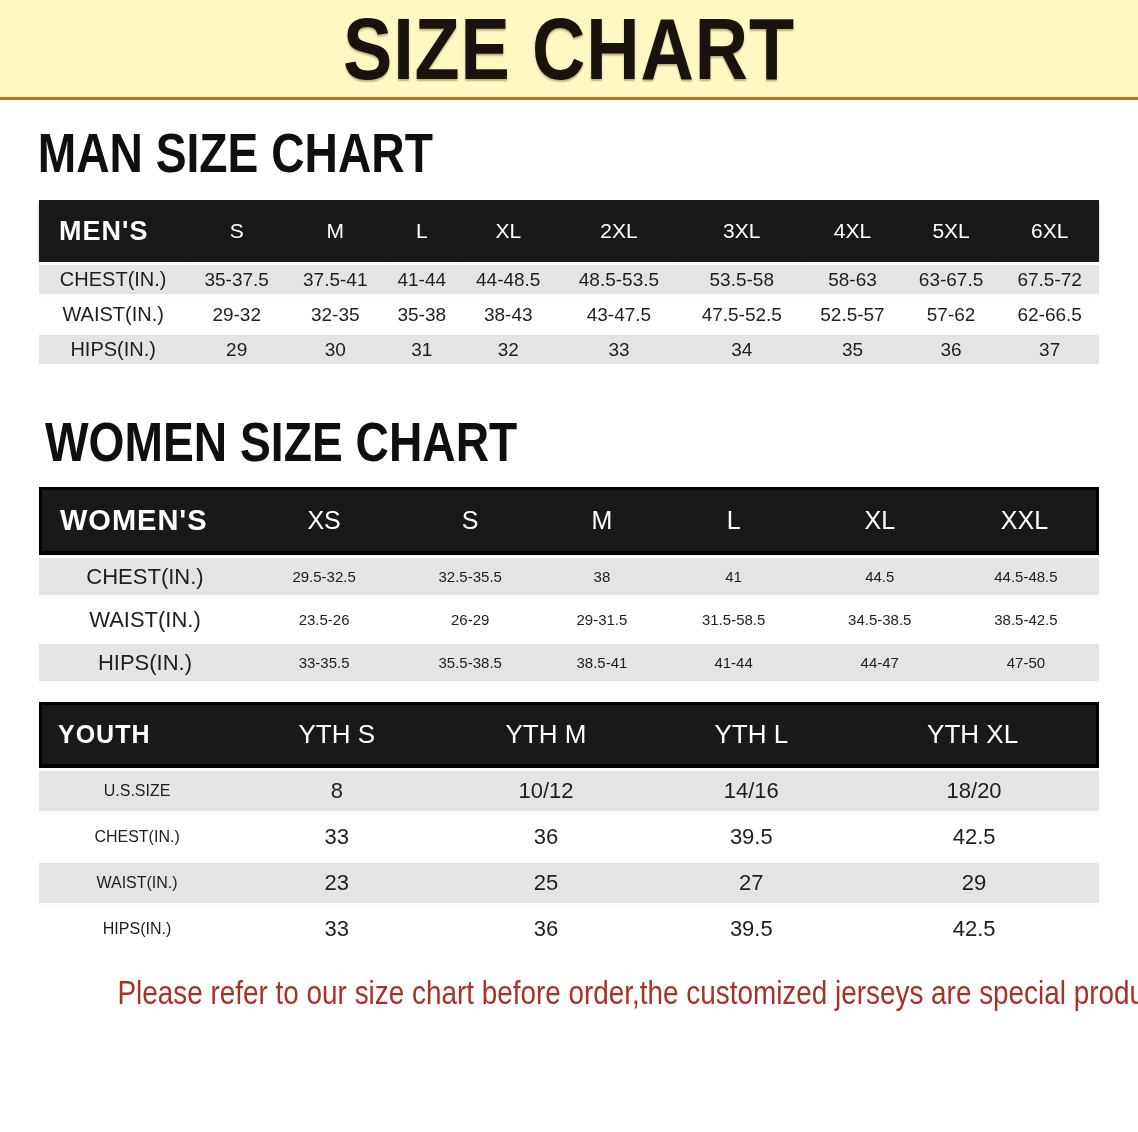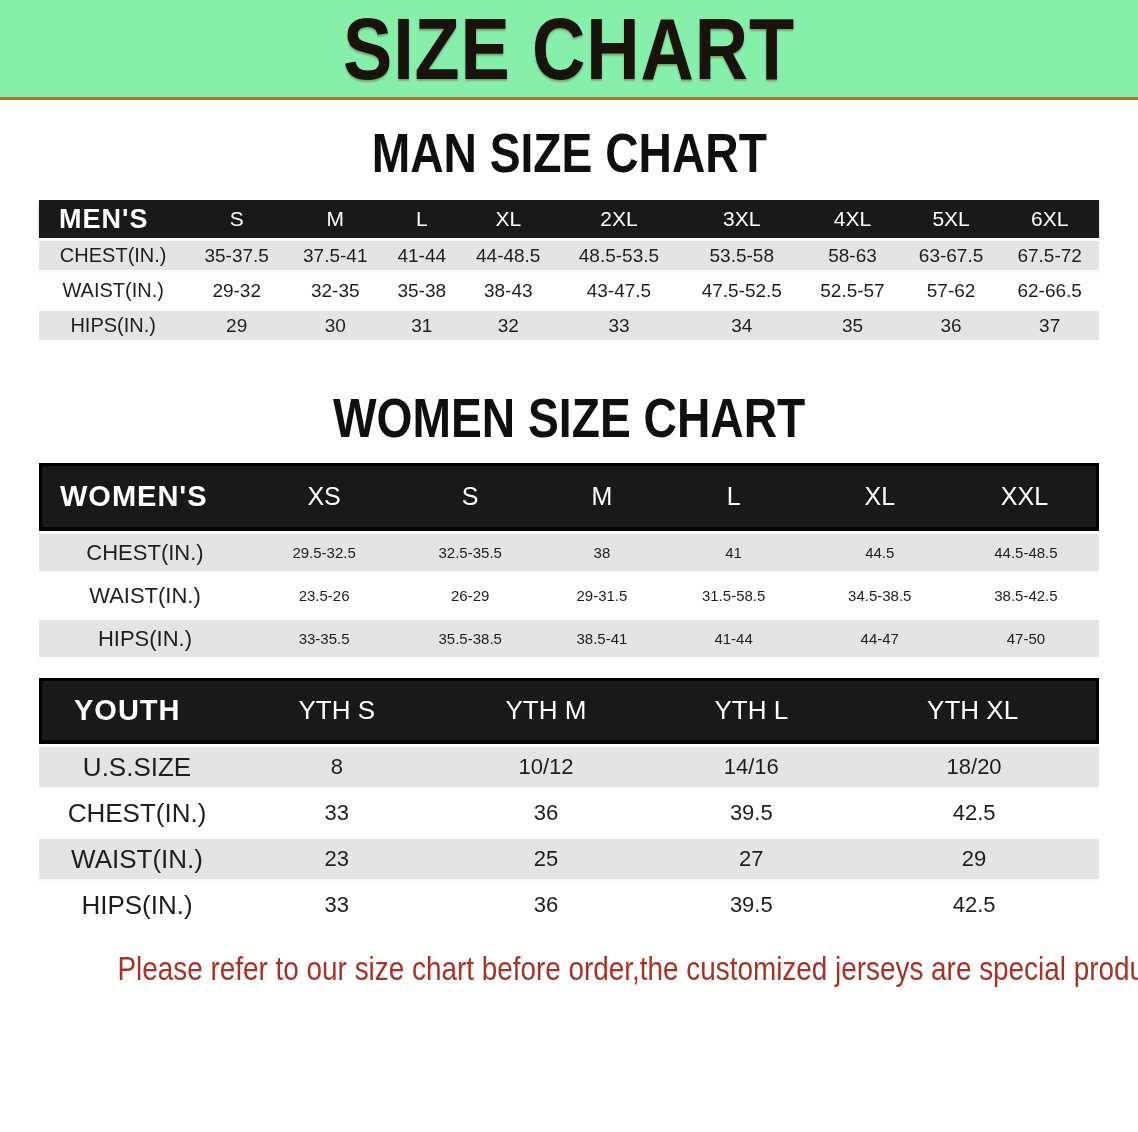--- a/index.html
+++ b/index.html
@@ -28,21 +28,21 @@
     font-weight: 700;
     letter-spacing: 1px;
     color: #19130e;
     transform: scaleX(0.84);
     text-shadow: 0 2px 2px rgba(80,40,0,0.35);
     white-space: nowrap;
   }
 
   
   .sec-head {
-    text-align: center;
+    text-align: left;
     line-height: 58px;
     height: 58px;
     white-space: nowrap;
   }
   .sec-head .cond {
     display: inline-block;
     font-size: 55px;
     font-weight: 700;
     color: #0f0f0f;
     transform: scaleX(0.84);
@@ -78,40 +78,40 @@
   }
   table.size-table tbody td {
     text-align: center;
     white-space: nowrap;
     color: #1e1e1e;
   }
   table.size-table tbody tr:nth-child(odd)  td { background: #e4e4e4; border-top: 3px solid #fbfbfb; border-bottom: 3px solid #fbfbfb; }
   table.size-table tbody tr:nth-child(even) td { background: #ffffff; }
 
   
-  .tbl-man thead th { height: 38px; font-size: 21px; box-shadow: 0 2px 2px rgba(0,0,0,0.3); }
+  .tbl-man thead th { height: 62px; font-size: 21px; box-shadow: 0 2px 2px rgba(0,0,0,0.3); }
   .tbl-man thead th.corner { font-size: 27px; padding-left: 20px; width: 14%; }
   .tbl-man tbody tr td { height: 35px; font-size: 19px; }
   .tbl-man tbody td.rowlabel { font-size: 20px; }
 
   
   .tbl-women thead th { height: 68px; font-size: 25px; border-top: 3px solid #000; border-bottom: 4px solid #000; }
   .tbl-women thead th:first-child { border-left: 3px solid #000; }
   .tbl-women thead th:last-child  { border-right: 3px solid #000; }
   .tbl-women thead th.corner { font-size: 29px; padding-left: 18px; width: 20%; }
   .tbl-women tbody tr td { height: 43px; font-size: 15px; }
   .tbl-women tbody td.rowlabel { font-size: 22px; }
 
   
   .tbl-youth thead th { height: 66px; font-size: 26px; border-top: 3px solid #000; border-bottom: 4px solid #000; }
   .tbl-youth thead th:first-child { border-left: 3px solid #000; }
   .tbl-youth thead th:last-child  { border-right: 3px solid #000; }
-  .tbl-youth thead th.corner { font-size: 29px; padding-left: 32px; width: 18.5%; letter-spacing: 2px; }
+  .tbl-youth thead th.corner { font-size: 25px; padding-left: 16px; width: 18.5%; letter-spacing: 2px; }
   .tbl-youth tbody tr td { height: 46px; font-size: 22px; }
-  .tbl-youth tbody td.rowlabel { font-size: 26px; }
+  .tbl-youth tbody td.rowlabel { font-size: 16px; }
 
   
   .footer {
     margin-top: 18px;
     text-align: center;
     color: #a93226;
   }
   .footer .line {
     display: block;
     white-space: nowrap;
@@ -121,21 +121,21 @@
     font-size: 34px;
     line-height: 44px;
     font-weight: 400;
     transform: scaleX(0.82);
     white-space: nowrap;
   }
 </style>
 </head>
 <body>
 
-<header class="banner" style="background: #86efac;">
+<header class="banner" style="background: #fef9c3;">
   <span class="banner-title" style="color: rgb(25, 19, 14);">SIZE CHART</span>
 </header>
 
 <section>
   <h2 class="sec-head head-man"><span class="cond">MAN SIZE CHART</span></h2>
   <div class="tbl tbl-man">
       <table class="size-table">
         <thead>
           <tr>
             <th class="corner">MEN'S</th>

